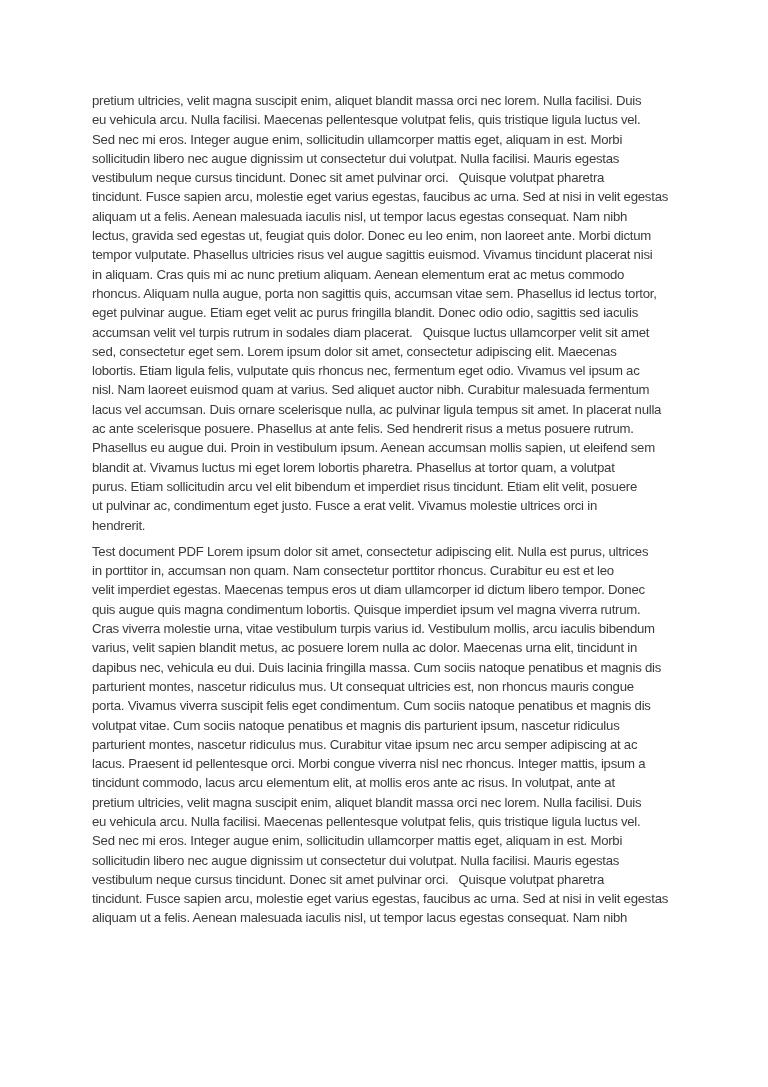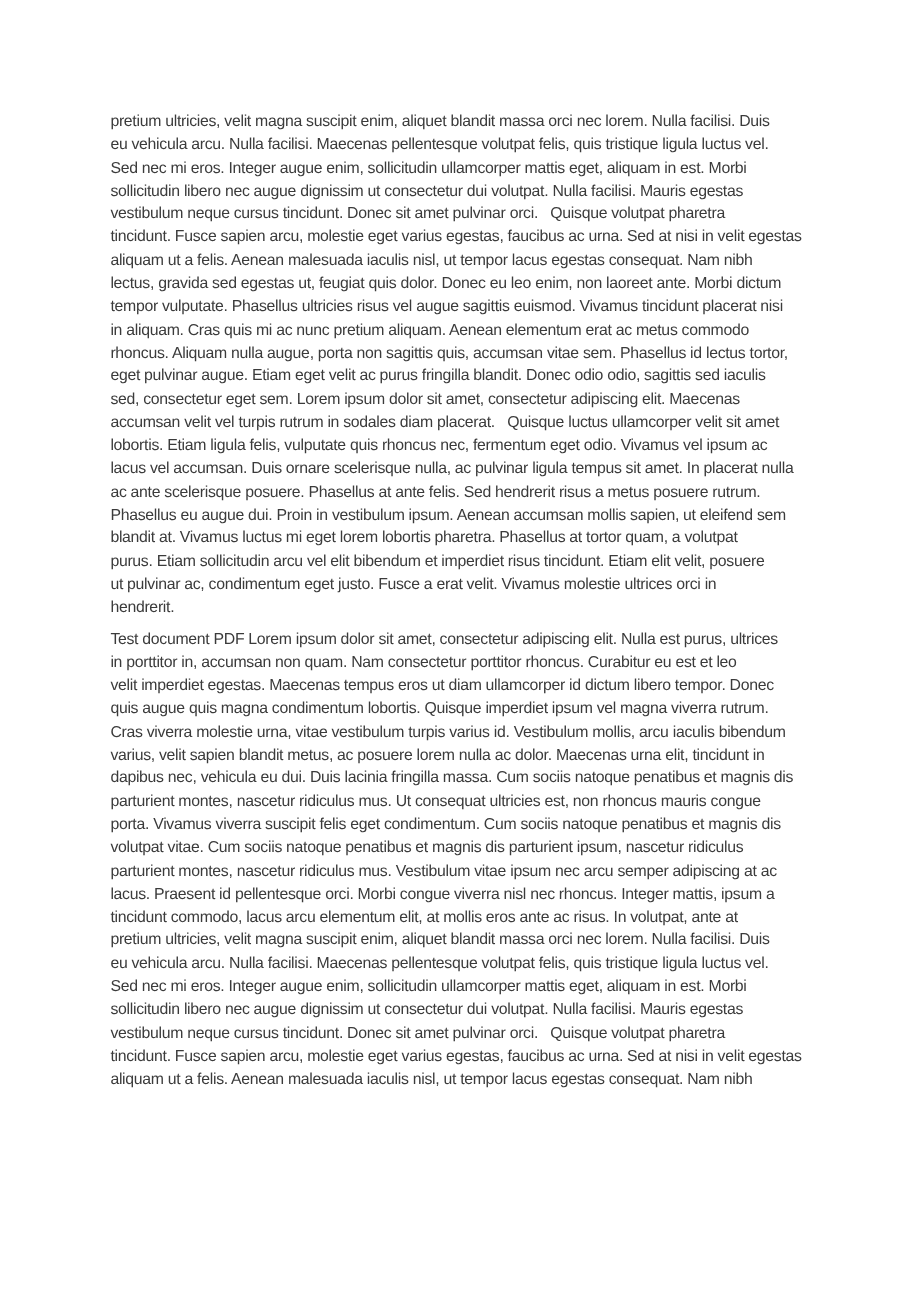--- a/index.html
+++ b/index.html
@@ -46,43 +46,44 @@
         <div class="line">Sed nec mi eros. Integer augue enim, sollicitudin ullamcorper mattis eget, aliquam in est. Morbi</div>
         <div class="line">sollicitudin libero nec augue dignissim ut consectetur dui volutpat. Nulla facilisi. Mauris egestas</div>
         <div class="line">vestibulum neque cursus tincidunt. Donec sit amet pulvinar orci.   Quisque volutpat pharetra</div>
         <div class="line">tincidunt. Fusce sapien arcu, molestie eget varius egestas, faucibus ac urna. Sed at nisi in velit egestas</div>
         <div class="line">aliquam ut a felis. Aenean malesuada iaculis nisl, ut tempor lacus egestas consequat. Nam nibh</div>
         <div class="line">lectus, gravida sed egestas ut, feugiat quis dolor. Donec eu leo enim, non laoreet ante. Morbi dictum</div>
         <div class="line">tempor vulputate. Phasellus ultricies risus vel augue sagittis euismod. Vivamus tincidunt placerat nisi</div>
         <div class="line">in aliquam. Cras quis mi ac nunc pretium aliquam. Aenean elementum erat ac metus commodo</div>
         <div class="line">rhoncus. Aliquam nulla augue, porta non sagittis quis, accumsan vitae sem. Phasellus id lectus tortor,</div>
         <div class="line">eget pulvinar augue. Etiam eget velit ac purus fringilla blandit. Donec odio odio, sagittis sed iaculis</div>
+        <div class="line">accumsan velit vel turpis rutrum in sodales diam placerat.   Quisque luctus ullamcorper velit sit amet</div>
         <div class="line">sed, consectetur eget sem. Lorem ipsum dolor sit amet, consectetur adipiscing elit. Maecenas</div>
-        <div class="line">accumsan velit vel turpis rutrum in sodales diam placerat.   Quisque luctus ullamcorper velit sit amet</div>
         <div class="line">lobortis. Etiam ligula felis, vulputate quis rhoncus nec, fermentum eget odio. Vivamus vel ipsum ac</div>
+        <div class="line">nisl. Nam laoreet euismod quam at varius. Sed aliquet auctor nibh. Curabitur malesuada fermentum</div>
         <div class="line">lacus vel accumsan. Duis ornare scelerisque nulla, ac pulvinar ligula tempus sit amet. In placerat nulla</div>
         <div class="line">ac ante scelerisque posuere. Phasellus at ante felis. Sed hendrerit risus a metus posuere rutrum.</div>
         <div class="line">Phasellus eu augue dui. Proin in vestibulum ipsum. Aenean accumsan mollis sapien, ut eleifend sem</div>
         <div class="line">blandit at. Vivamus luctus mi eget lorem lobortis pharetra. Phasellus at tortor quam, a volutpat</div>
         <div class="line">purus. Etiam sollicitudin arcu vel elit bibendum et imperdiet risus tincidunt. Etiam elit velit, posuere</div>
         <div class="line">ut pulvinar ac, condimentum eget justo. Fusce a erat velit. Vivamus molestie ultrices orci in</div>
         <div class="line">hendrerit.</div>
       </div>
       <div class="paragraph">
         <div class="line">Test document PDF Lorem ipsum dolor sit amet, consectetur adipiscing elit. Nulla est purus, ultrices</div>
         <div class="line">in porttitor in, accumsan non quam. Nam consectetur porttitor rhoncus. Curabitur eu est et leo</div>
         <div class="line">velit imperdiet egestas. Maecenas tempus eros ut diam ullamcorper id dictum libero tempor. Donec</div>
         <div class="line">quis augue quis magna condimentum lobortis. Quisque imperdiet ipsum vel magna viverra rutrum.</div>
         <div class="line">Cras viverra molestie urna, vitae vestibulum turpis varius id. Vestibulum mollis, arcu iaculis bibendum</div>
         <div class="line">varius, velit sapien blandit metus, ac posuere lorem nulla ac dolor. Maecenas urna elit, tincidunt in</div>
         <div class="line">dapibus nec, vehicula eu dui. Duis lacinia fringilla massa. Cum sociis natoque penatibus et magnis dis</div>
         <div class="line">parturient montes, nascetur ridiculus mus. Ut consequat ultricies est, non rhoncus mauris congue</div>
         <div class="line">porta. Vivamus viverra suscipit felis eget condimentum. Cum sociis natoque penatibus et magnis dis</div>
         <div class="line">volutpat vitae. Cum sociis natoque penatibus et magnis dis parturient ipsum, nascetur ridiculus</div>
-        <div class="line">parturient montes, nascetur ridiculus mus. Vestibulum vitae ipsum nec arcu semper adipiscing at ac</div>
+        <div class="line">parturient montes, nascetur ridiculus mus. Curabitur vitae ipsum nec arcu semper adipiscing at ac</div>
         <div class="line">lacus. Praesent id pellentesque orci. Morbi congue viverra nisl nec rhoncus. Integer mattis, ipsum a</div>
         <div class="line">tincidunt commodo, lacus arcu elementum elit, at mollis eros ante ac risus. In volutpat, ante at</div>
         <div class="line">pretium ultricies, velit magna suscipit enim, aliquet blandit massa orci nec lorem. Nulla facilisi. Duis</div>
         <div class="line">eu vehicula arcu. Nulla facilisi. Maecenas pellentesque volutpat felis, quis tristique ligula luctus vel.</div>
         <div class="line">Sed nec mi eros. Integer augue enim, sollicitudin ullamcorper mattis eget, aliquam in est. Morbi</div>
         <div class="line">sollicitudin libero nec augue dignissim ut consectetur dui volutpat. Nulla facilisi. Mauris egestas</div>
         <div class="line">vestibulum neque cursus tincidunt. Donec sit amet pulvinar orci.   Quisque volutpat pharetra</div>
         <div class="line">tincidunt. Fusce sapien arcu, molestie eget varius egestas, faucibus ac urna. Sed at nisi in velit egestas</div>
         <div class="line">aliquam ut a felis. Aenean malesuada iaculis nisl, ut tempor lacus egestas consequat. Nam nibh</div>
       </div>

